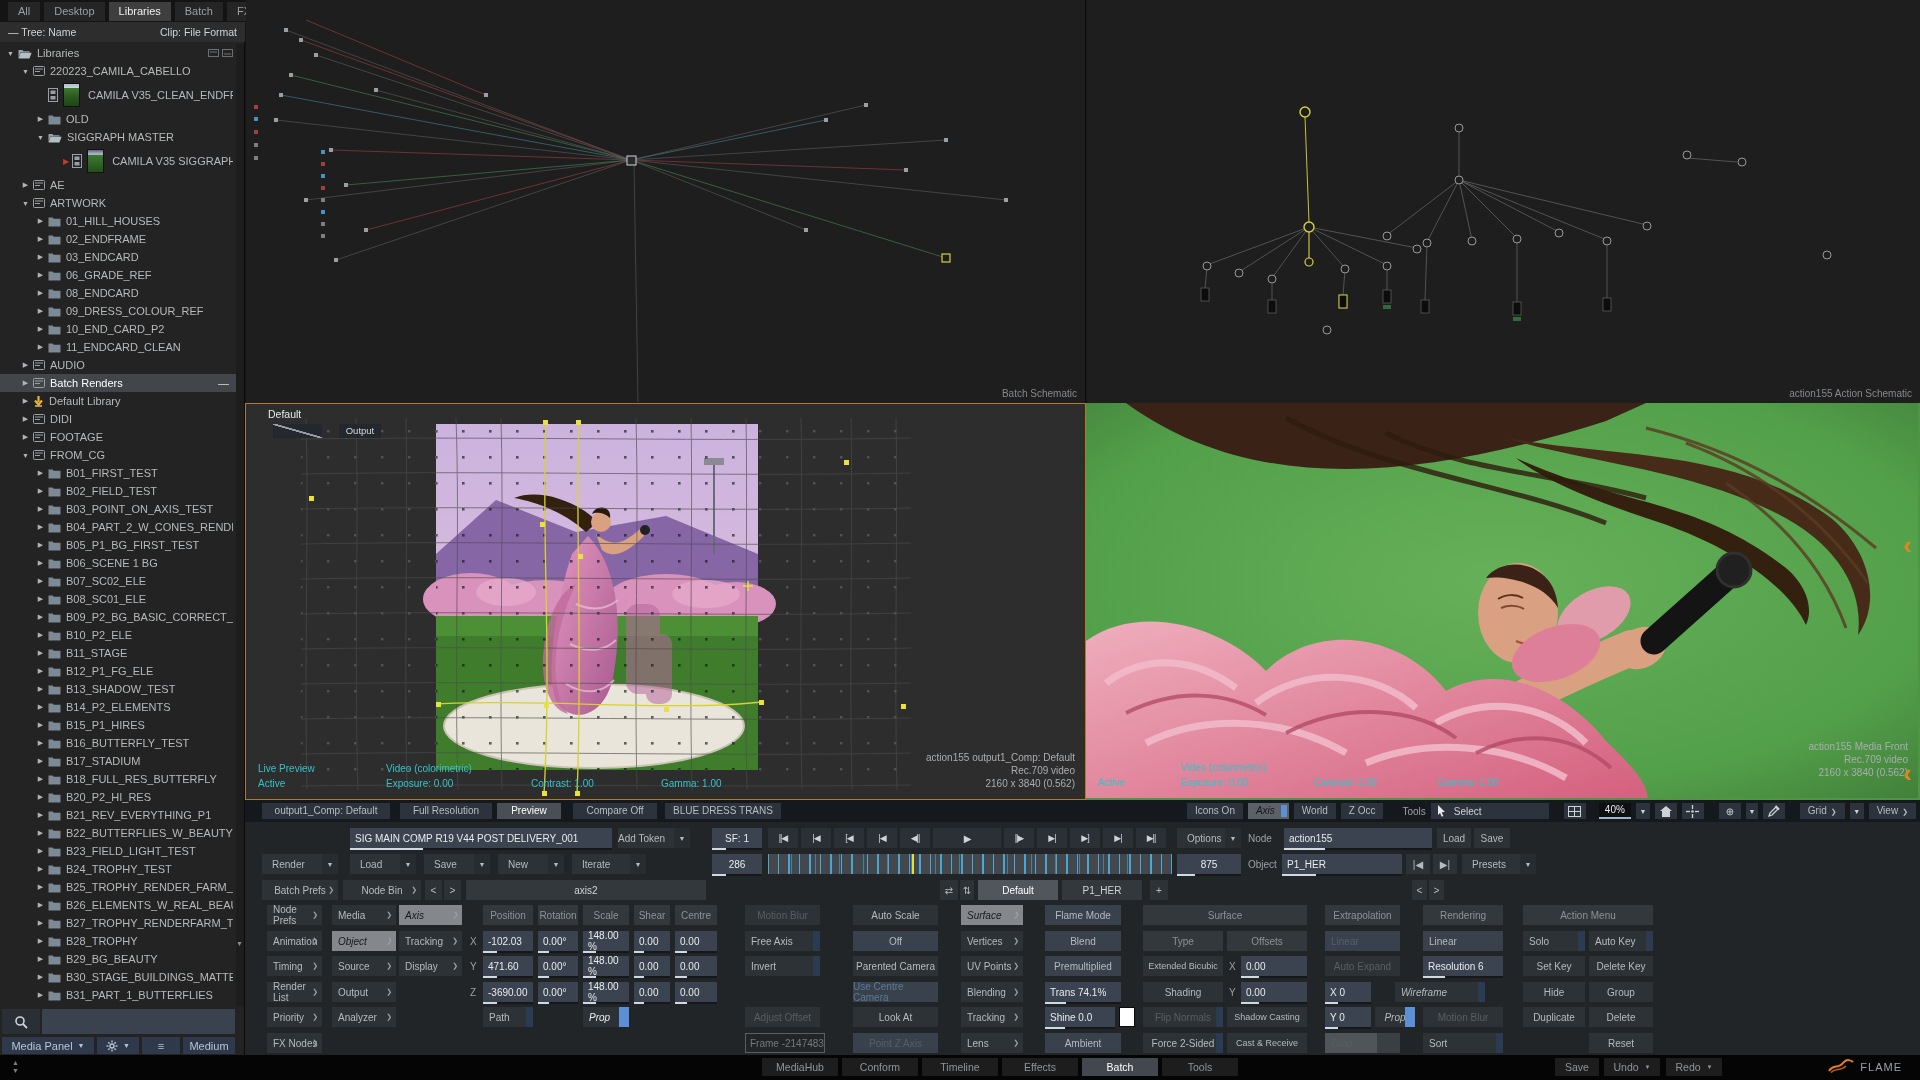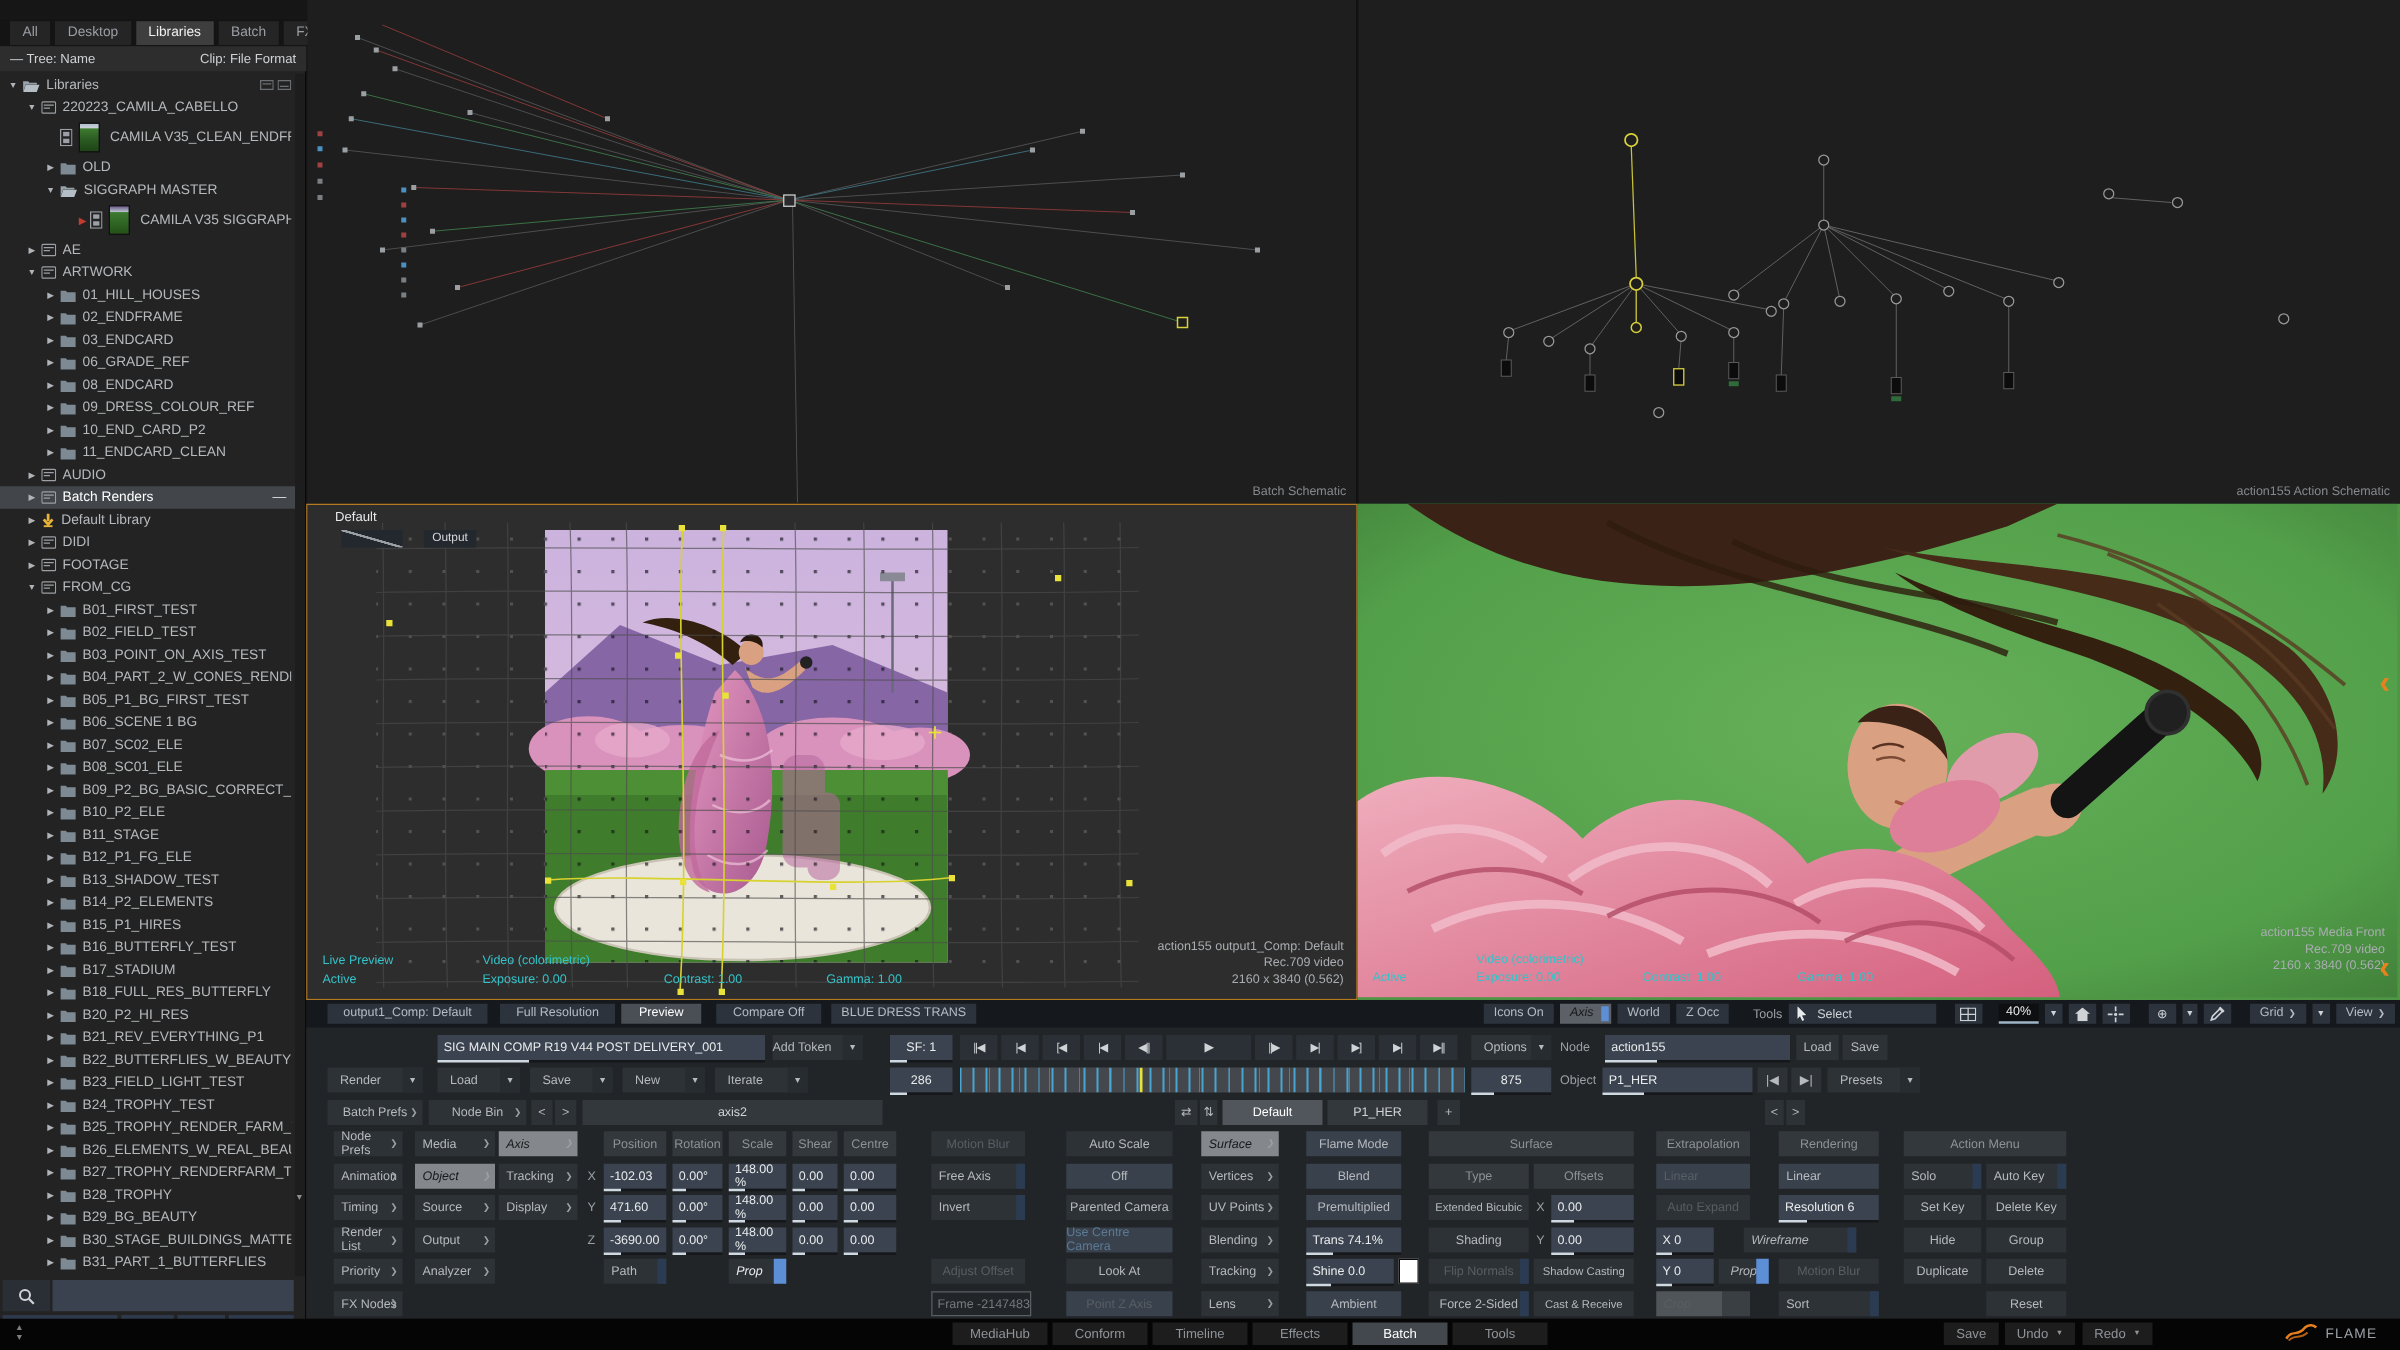--- a/index.html
+++ b/index.html
@@ -1,21 +1,21 @@
 <!DOCTYPE html>
 <html><head>
 <meta charset="utf-8">
 <style>
   * { margin:0; padding:0; box-sizing:border-box; }
   html,body { background:#000; }
   body { font-family:"Liberation Sans", sans-serif; }
   #root { position:relative; width:1920px; height:1080px; background:#161616; overflow:hidden; color:#b4b9be; font-size:11px; }
 
   
-  #sidebar { position:absolute; left:0; top:0; width:245px; height:1055px; background:#232323; border-right:1px solid #0a0a0a;margin-top:15px; }
+  #sidebar { position:absolute; left:0; top:0; width:245px; height:1055px; background:#232323; border-right:1px solid #0a0a0a; }
   #sidebar-tabs { position:absolute; left:0; top:0; width:245px; height:22px; background:#141414; display:flex; gap:4px; padding:2px 0 0 8px; }
   .stab { height:19px; padding:3px 10px 0 10px; background:#252525; color:#9a9fa4; font-size:11px; }
   .stab.active { background:#3e3e3e; color:#f0f0f0; }
   #tree-header { position:absolute; left:0; top:22px; width:245px; height:20px; background:#2d2d2d; display:flex; justify-content:space-between; padding:4px 8px 0 8px; color:#cfd3d6; font-size:10.5px; }
   #tree { position:absolute; left:0; top:44px; width:237px; height:962px; overflow:hidden; }
   .trow { display:flex; align-items:center; height:18px; padding-right:4px; color:#b6babd; white-space:nowrap; }
   .trow.tall { height:30px; }
   .trow.selected { background:#42464a; color:#fff; }
   .texp { width:9px; font-size:7px; color:#b0b4b8; margin-right:3px; flex:0 0 auto; text-align:center; }
   .ticon { margin-right:5px; flex:0 0 auto; display:flex; align-items:center; }

